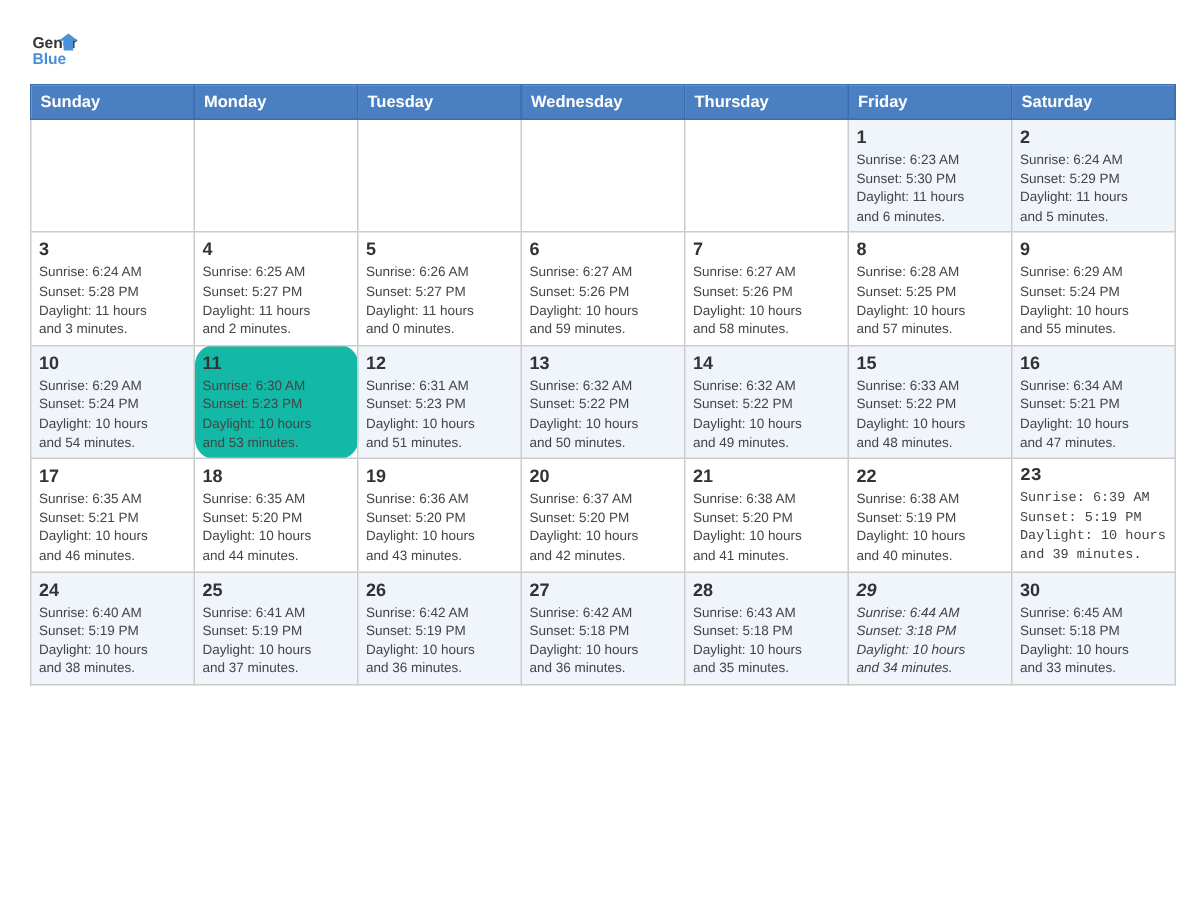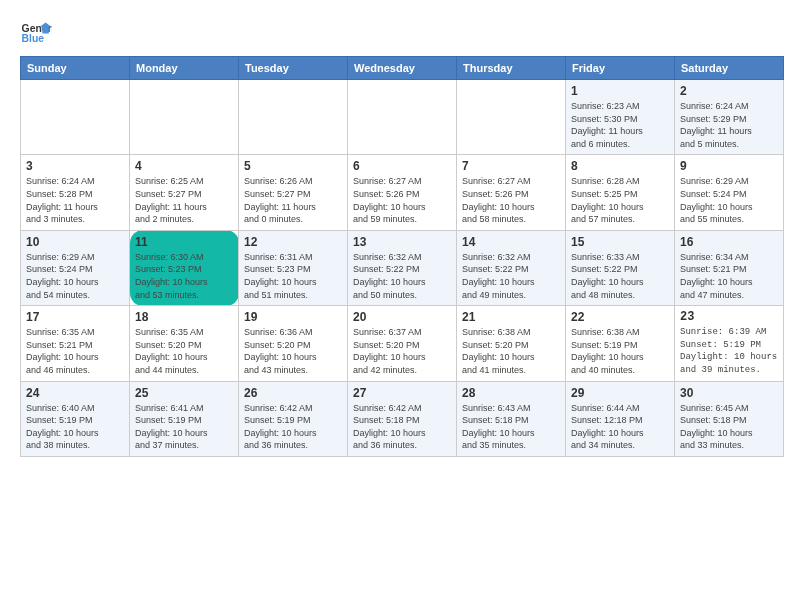--- a/index.html
+++ b/index.html
@@ -255,24 +255,24 @@
 Daylight: 10 hours
 and 36 minutes.</div>
           </td>
           <td style="background: rgb(240, 244, 251);">
             <span class="day-num">28</span>
             <div class="day-info" style="white-space: pre-line;">Sunrise: 6:43 AM
 Sunset: 5:18 PM
 Daylight: 10 hours
 and 35 minutes.</div>
           </td>
-          <td style="background: rgb(240, 244, 251);">
+          <td style="background: rgb(240, 244, 251); font-style: italic;">
             <span class="day-num">29</span>
             <div class="day-info" style="white-space: pre-line;">Sunrise: 6:44 AM
-Sunset: 12:18 PM
+Sunset: 3:18 PM
 Daylight: 10 hours
 and 34 minutes.</div>
           </td>
           <td style="background: rgb(240, 244, 251);">
             <span class="day-num">30</span>
             <div class="day-info" style="white-space: pre-line;">Sunrise: 6:45 AM
 Sunset: 5:18 PM
 Daylight: 10 hours
 and 33 minutes.</div>
           </td>

